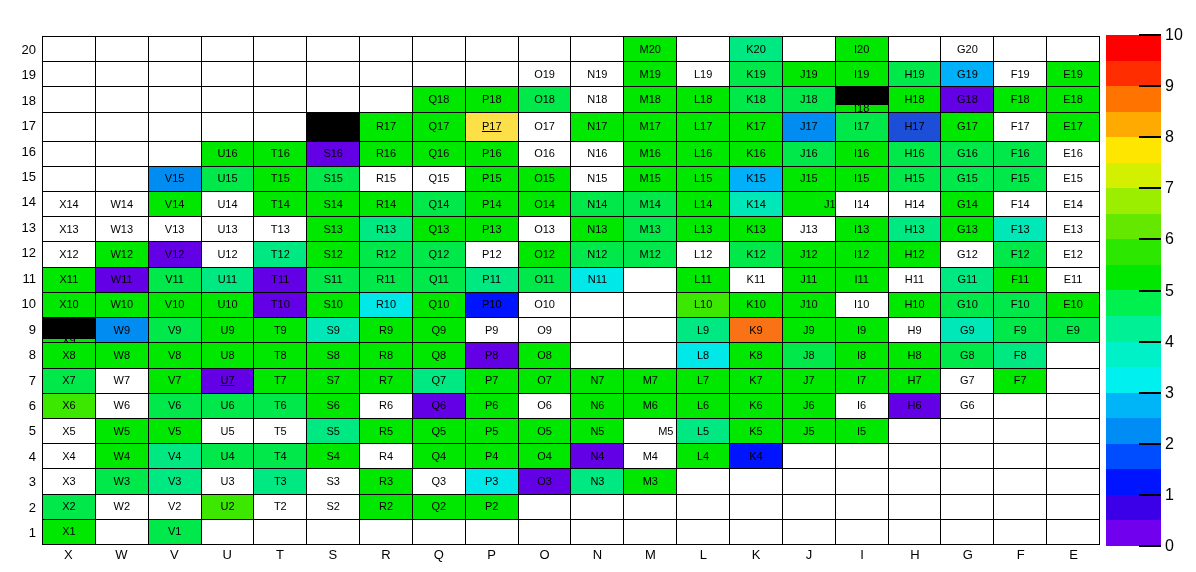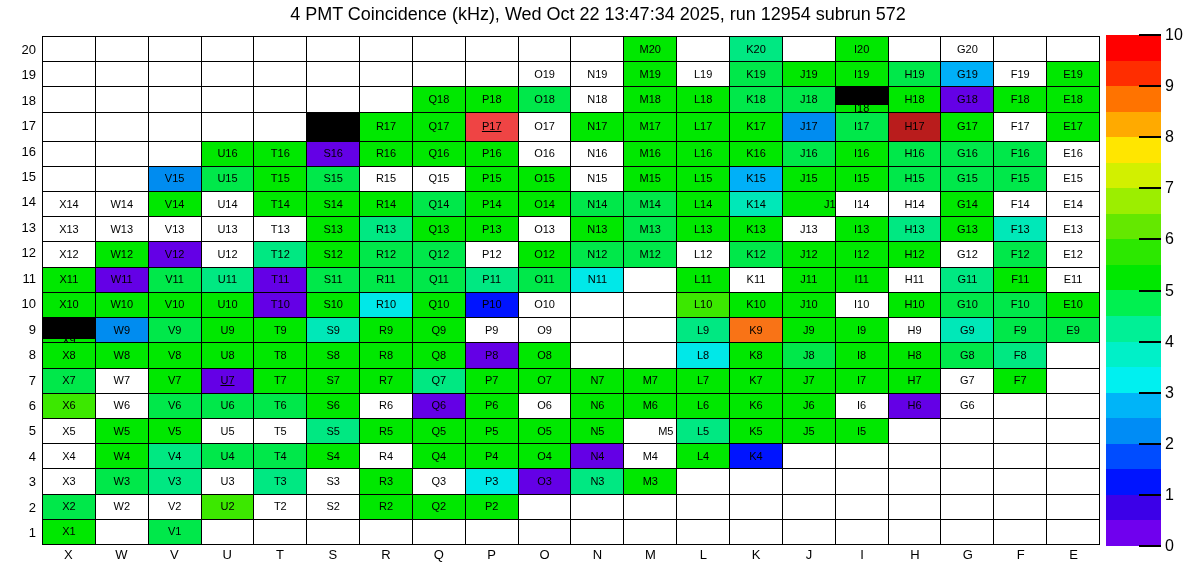--- a/index.html
+++ b/index.html
@@ -40,21 +40,20 @@
   .cblabels{position:absolute;left:1165px;top:35px;width:30px;height:511px;}
   .cblabels div{
     position:absolute;left:0;width:30px;text-align:left;font-size:16px;
     transform:translateY(-50%);
   }
 </style>
 </head>
 <body>
 
 <div class="root">
-  <div class="title">4 PMT Coincidence (kHz), Wed Oct 22 13:47:34 2025, run 12954 subrun 572</div>
   <div class="rowlabels">
       <div style="top: 2.5%;">20</div>
       <div style="top: 7.5%;">19</div>
       <div style="top: 12.5%;">18</div>
       <div style="top: 17.5%;">17</div>
       <div style="top: 22.5%;">16</div>
       <div style="top: 27.5%;">15</div>
       <div style="top: 32.5%;">14</div>
       <div style="top: 37.5%;">13</div>
       <div style="top: 42.5%;">12</div>
@@ -132,29 +131,29 @@
       <div class="cell" style="background: rgb(0, 232, 0);">F18</div>
       <div class="cell" style="background: rgb(0, 232, 0);">E18</div>
       <div class="cell"></div>
       <div class="cell"></div>
       <div class="cell"></div>
       <div class="cell"></div>
       <div class="cell"></div>
       <div class="cell" style="background: rgb(255, 255, 255); margin-top: 28px;">S17</div>
       <div class="cell" style="background: rgb(0, 232, 0);">R17</div>
       <div class="cell" style="background: rgb(0, 232, 0);">Q17</div>
-      <div class="cell" style="background: #ef4444; text-decoration: underline;">P17</div>
+      <div class="cell" style="background: #fde047; text-decoration: underline;">P17</div>
       <div class="cell" style="background: rgb(255, 255, 255);">O17</div>
       <div class="cell" style="background: rgb(0, 232, 0);">N17</div>
       <div class="cell" style="background: rgb(0, 232, 0);">M17</div>
       <div class="cell" style="background: rgb(0, 232, 0);">L17</div>
       <div class="cell" style="background: rgb(0, 232, 0);">K17</div>
       <div class="cell" style="background: rgb(0, 140, 240);">J17</div>
       <div class="cell" style="background: rgb(0, 232, 74);">I17</div>
-      <div class="cell" style="background: #b91c1c;">H17</div>
+      <div class="cell" style="background: #1d4ed8;">H17</div>
       <div class="cell" style="background: rgb(0, 232, 0);">G17</div>
       <div class="cell" style="background: rgb(255, 255, 255);">F17</div>
       <div class="cell" style="background: rgb(0, 232, 0);">E17</div>
       <div class="cell"></div>
       <div class="cell"></div>
       <div class="cell"></div>
       <div class="cell" style="background: rgb(0, 232, 0);">U16</div>
       <div class="cell" style="background: rgb(0, 232, 0);">T16</div>
       <div class="cell" style="background: rgb(100, 0, 230);">S16</div>
       <div class="cell" style="background: rgb(0, 232, 0);">R16</div>

